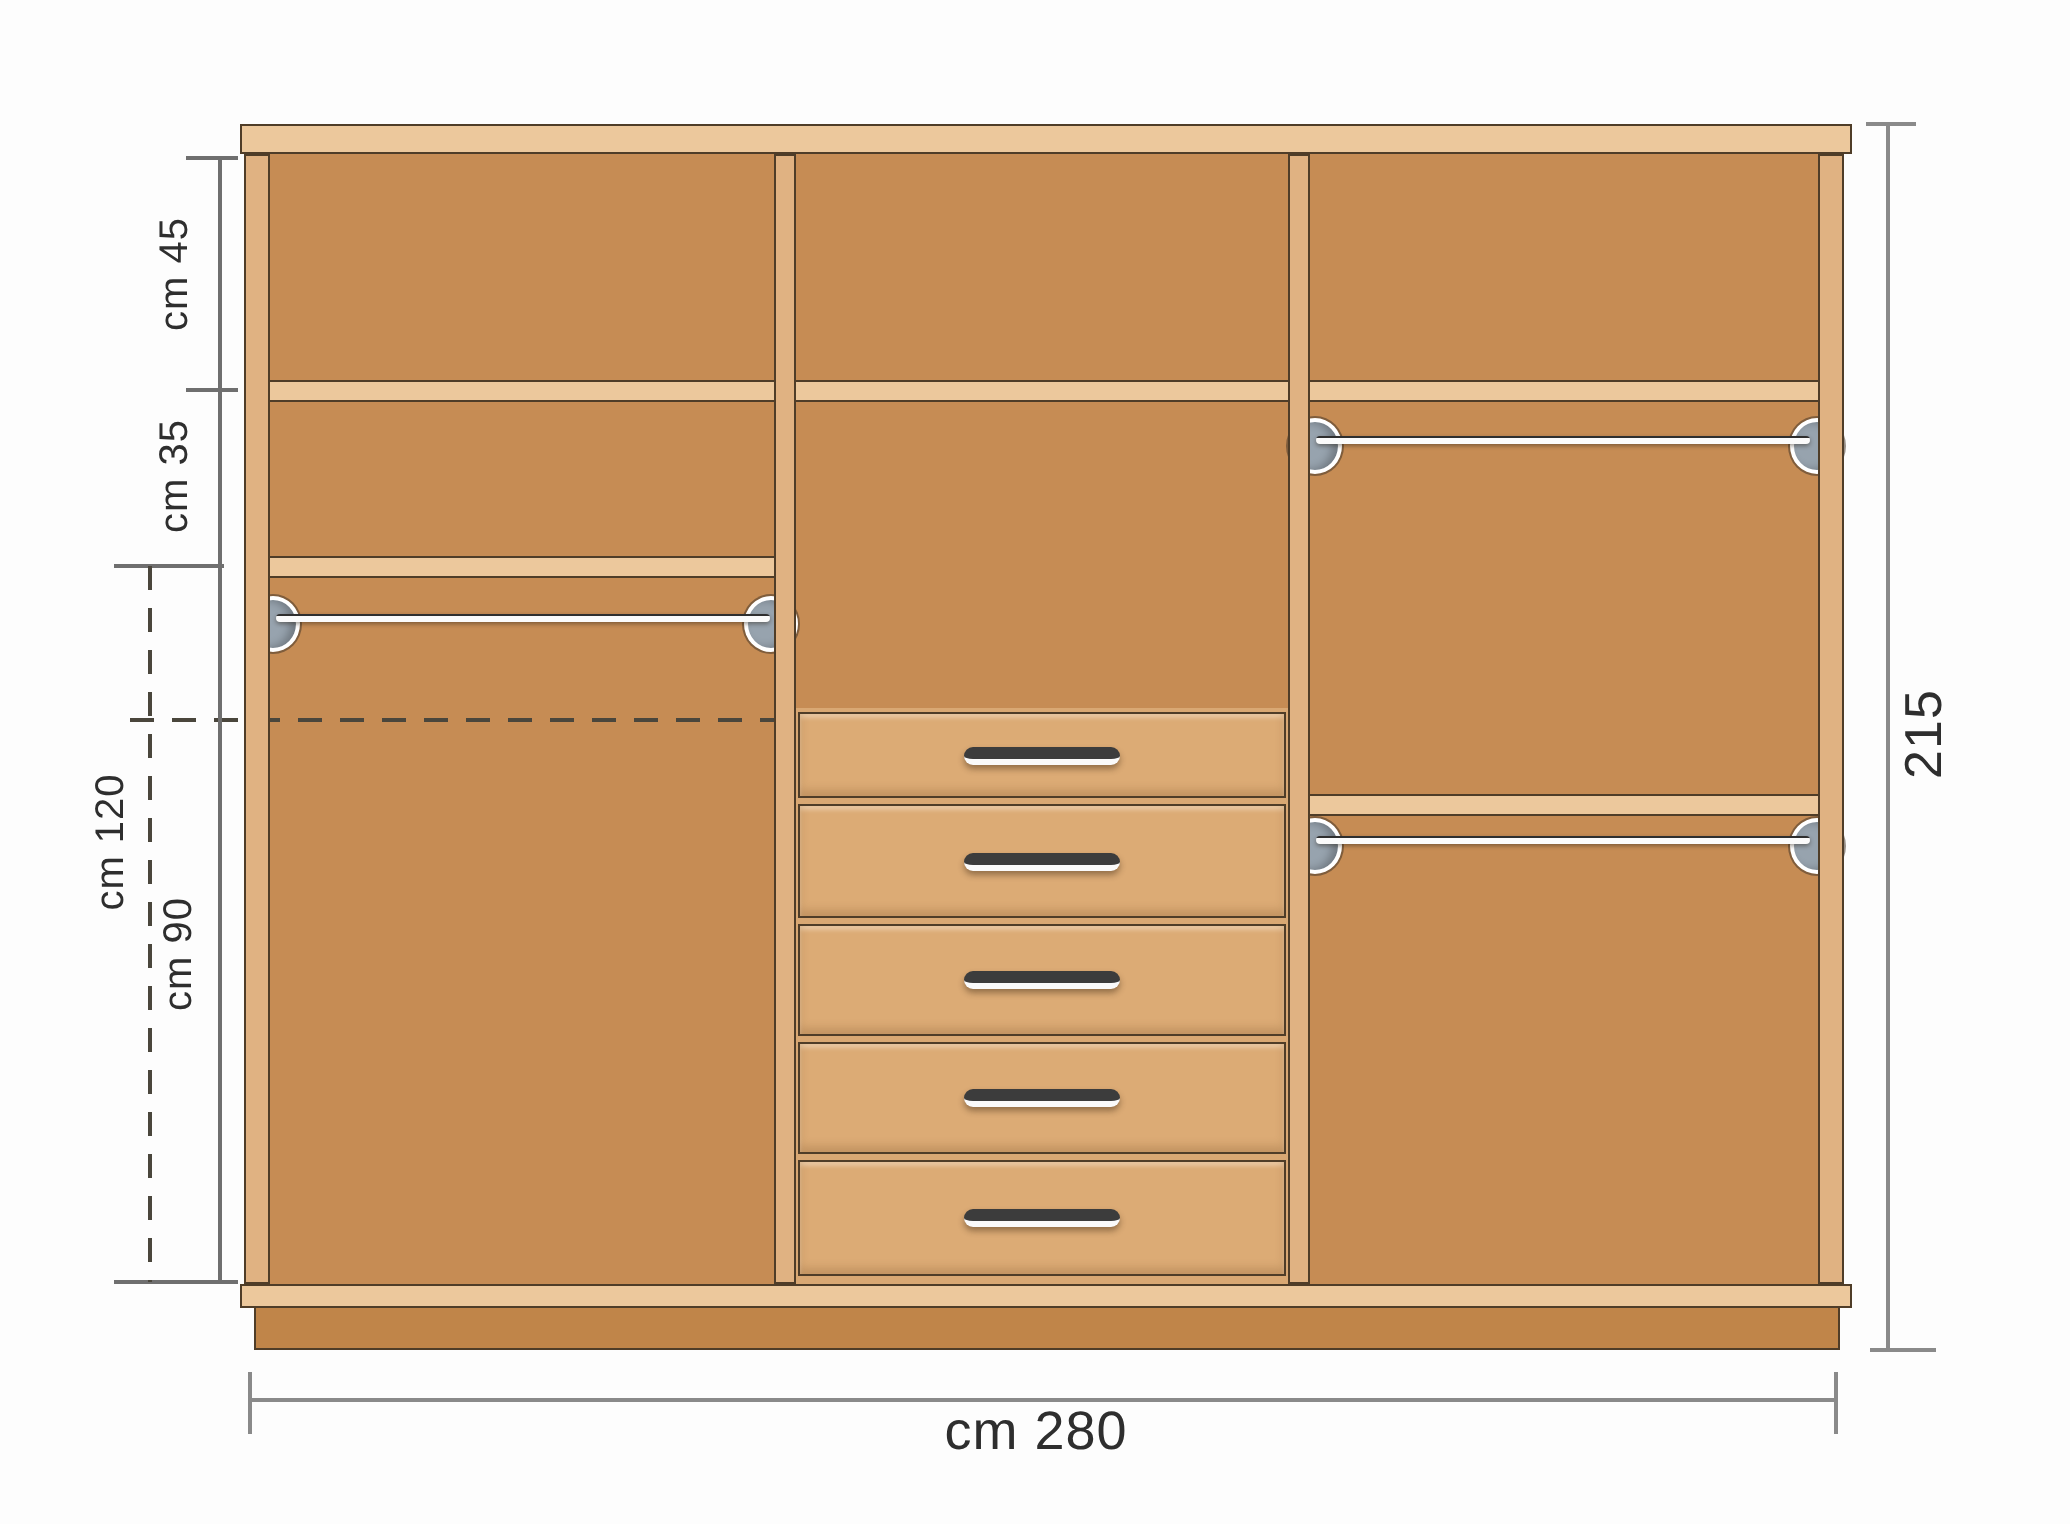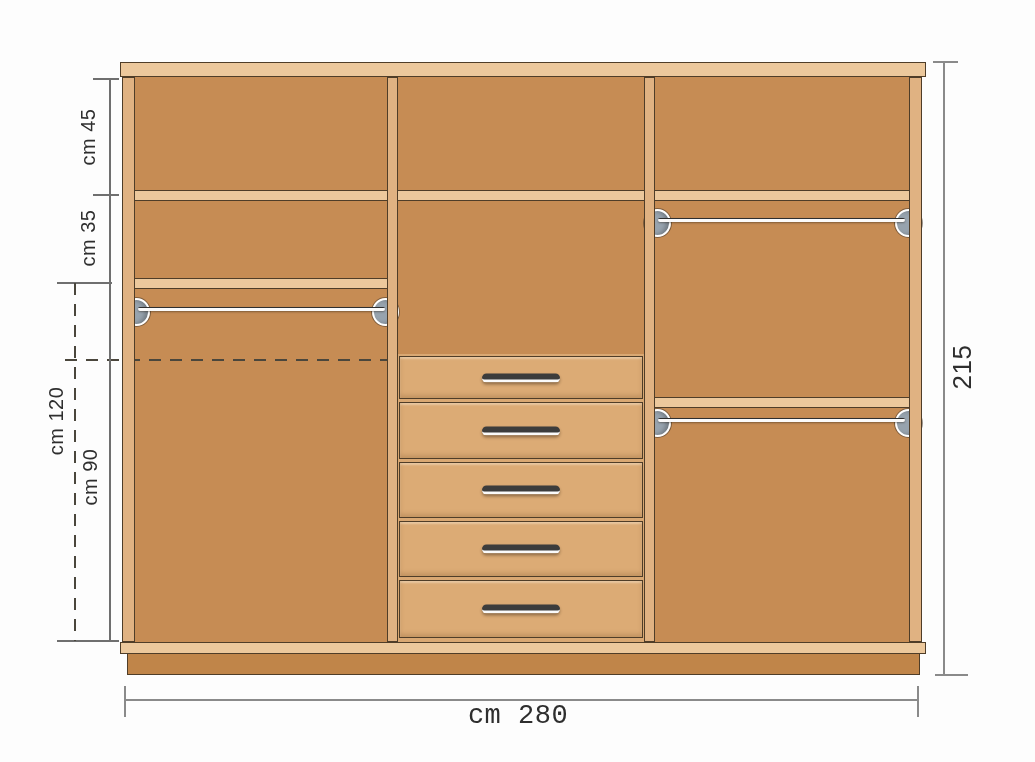--- a/index.html
+++ b/index.html
@@ -127,15 +127,15 @@
   <span class="vlabel" style="left:90px;top:477px;">cm 90</span>
 
   <div class="abs dimline" style="left:943px;top:62px;width:2px;height:613px;"></div>
   <div class="abs dimline" style="left:933px;top:61px;width:25px;height:2px;"></div>
   <div class="abs dimline" style="left:935px;top:674px;width:33px;height:2px;"></div>
   <span class="vlabel" style="left:962px;top:367px;font-size:26px;">215</span>
 
   <div class="abs dimline" style="left:125px;top:699px;width:793px;height:2px;"></div>
   <div class="abs dimline" style="left:124px;top:686px;width:2px;height:31px;"></div>
   <div class="abs dimline" style="left:917px;top:686px;width:2px;height:31px;"></div>
-  <span class="hlabel" style="left:518px;top:716px;font-size:27px;font-family:Liberation Mono, monospace;">cm 280</span>
+  <span class="hlabel" style="left:518px;top:716px;font-size:27px;">cm 280</span>
 
 </div>
 
 </body></html>

